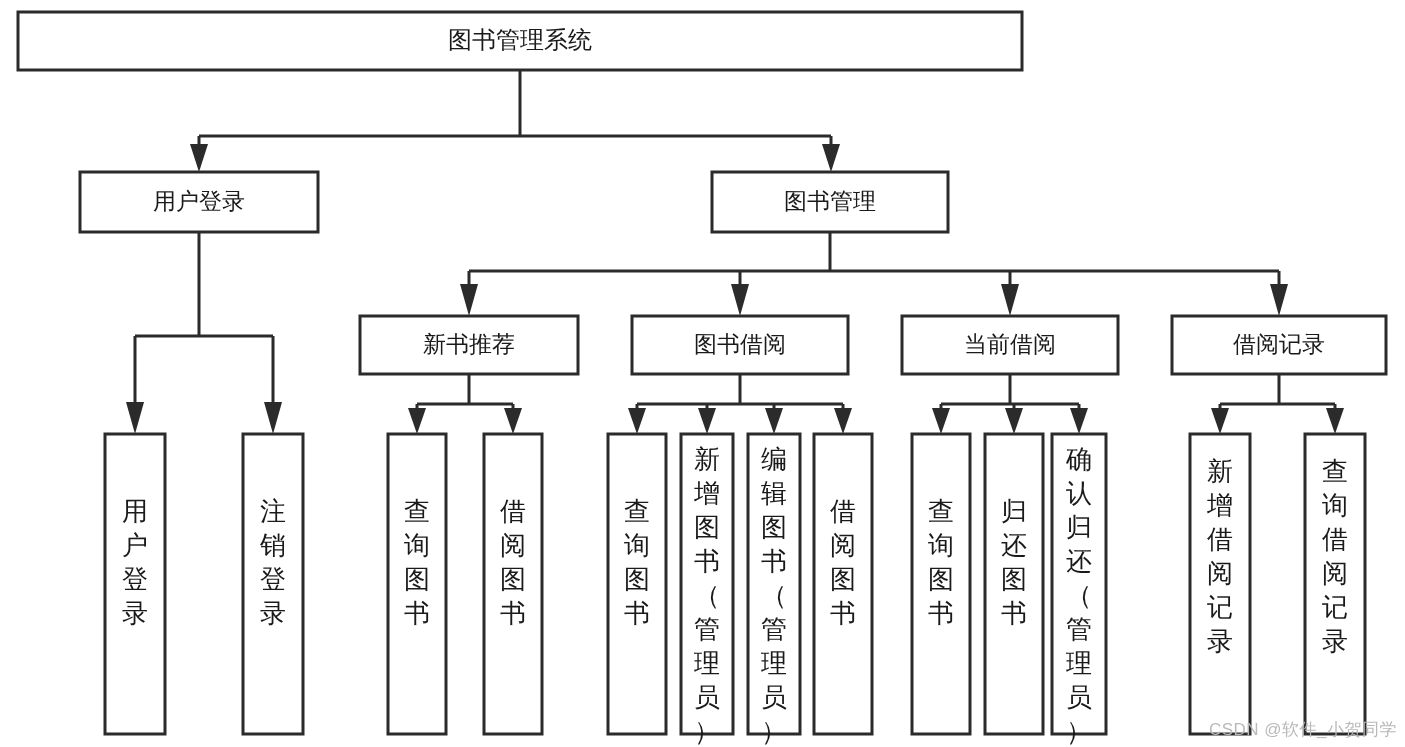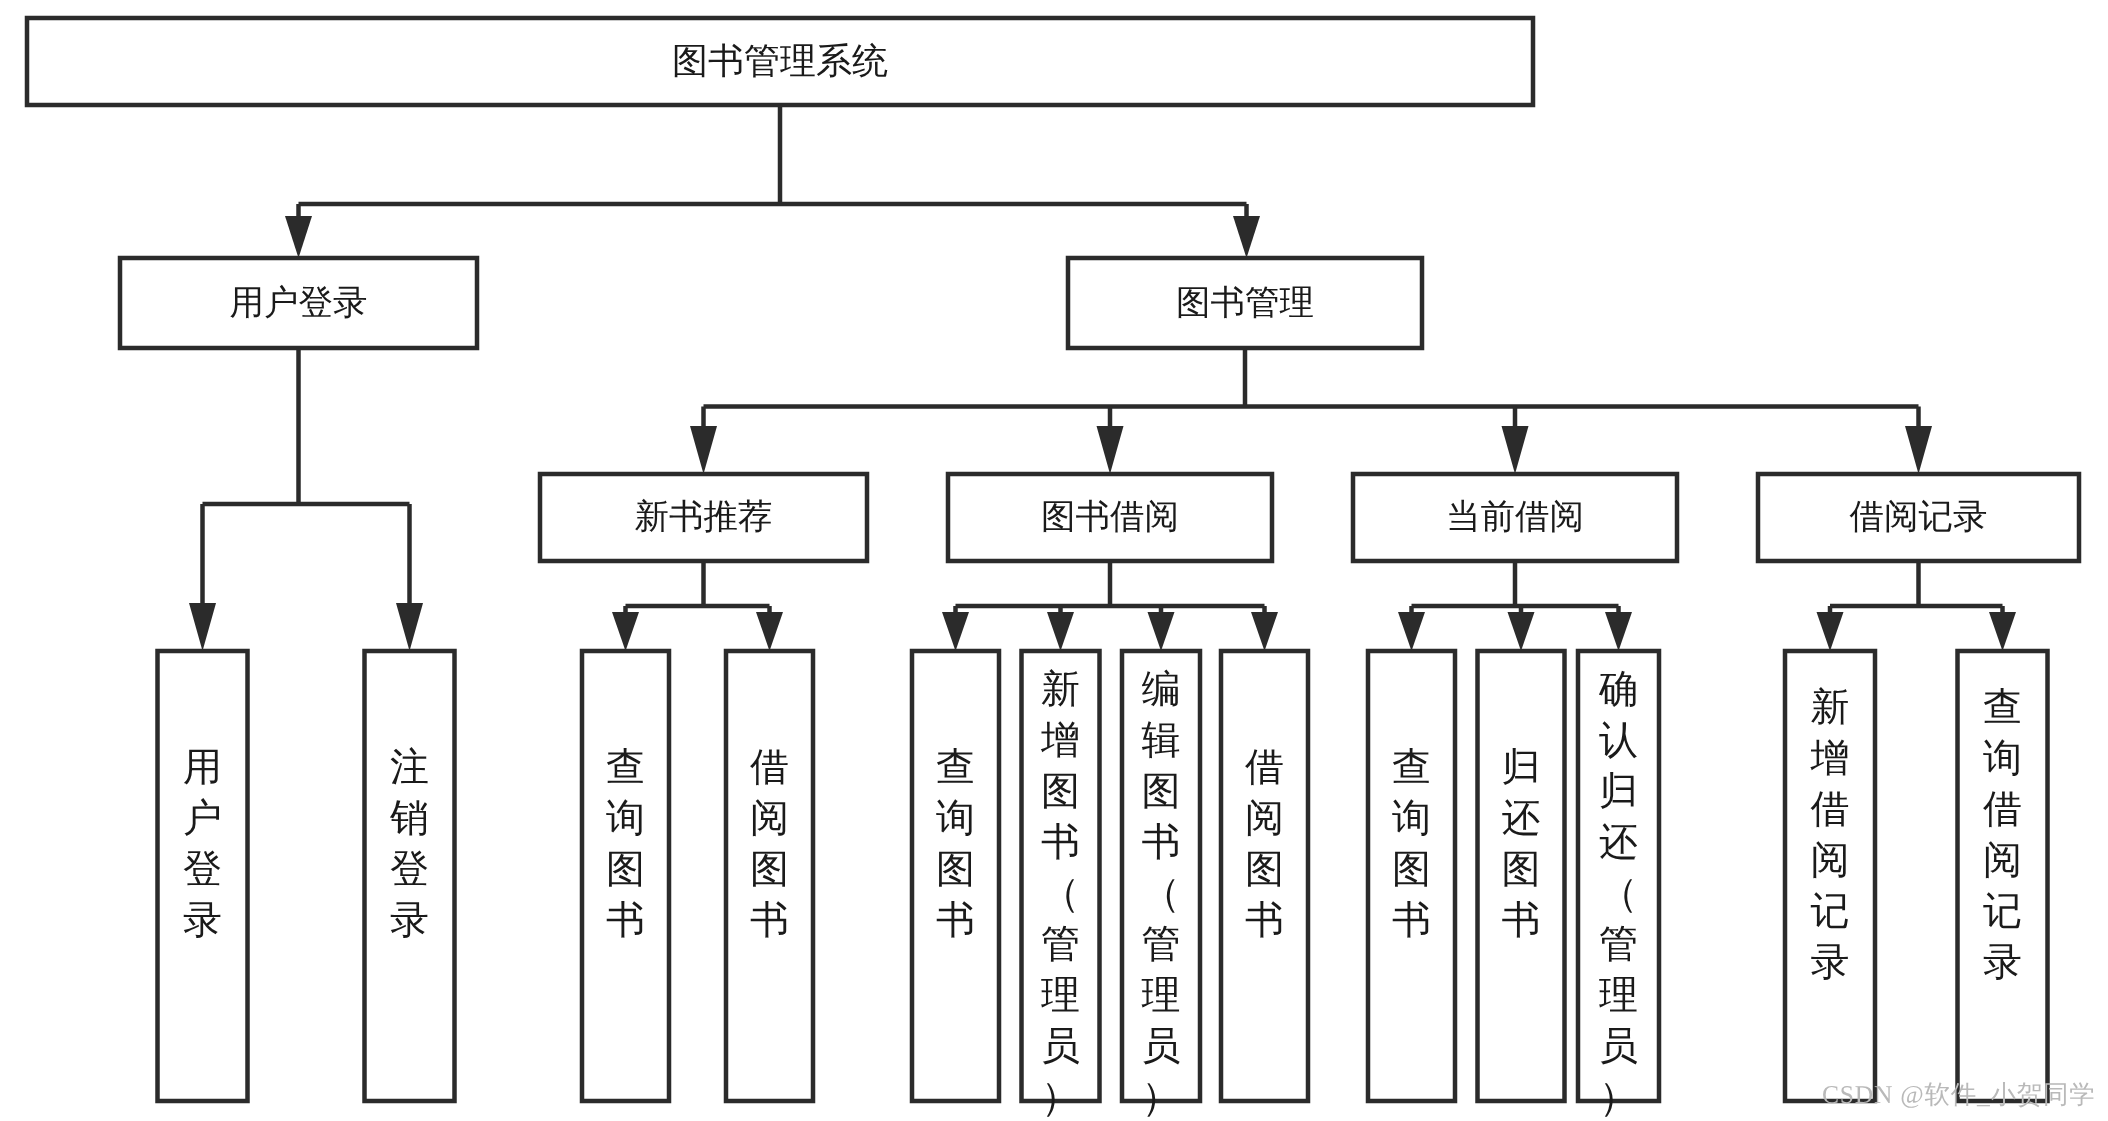--- a/index.html
+++ b/index.html
@@ -50,21 +50,21 @@
     fill: none;
   }
   .arrow-head {
     fill: #2b2b2b;
     stroke: none;
   }
   .watermark {
     position: absolute;
     right: 8px;
     bottom: 6px;
-    font-family: Liberation Serif, serif;
+    font-family: Liberation Sans, sans-serif;
     font-size: 17px;
     color: #b9b9b9;
     letter-spacing: 0.5px;
     white-space: nowrap;
     pointer-events: none;
   }
 </style>
 </head>
 <body>
 

